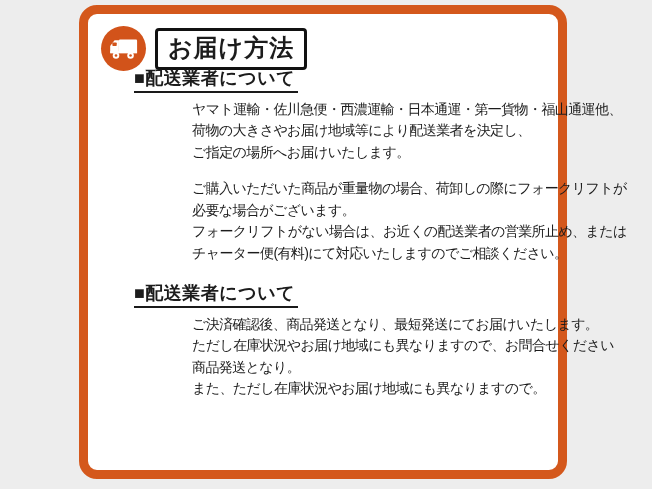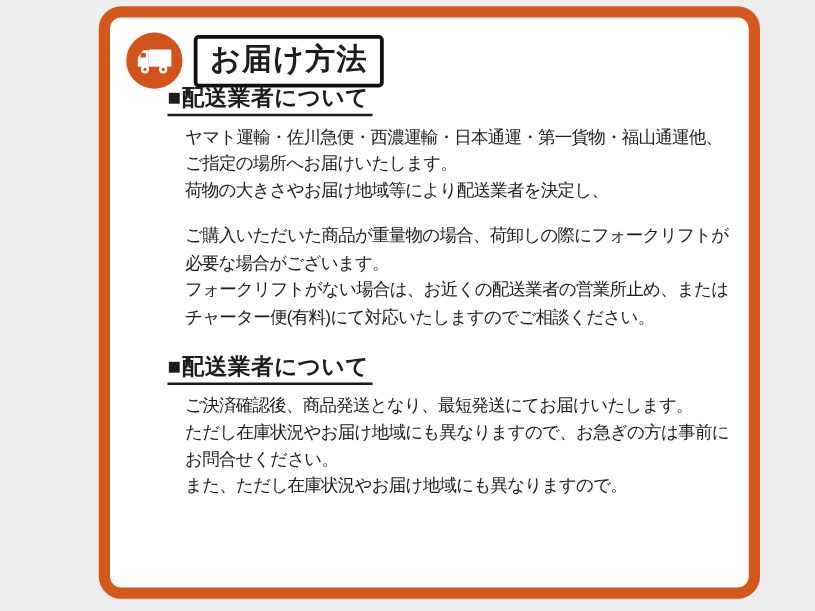--- a/index.html
+++ b/index.html
@@ -13,21 +13,21 @@
     width:652px; height:489px;
     background: var(--page-bg);
     font-family: "Liberation Sans", "DejaVu Sans", sans-serif;
     color: var(--text);
     overflow:hidden;
     position:relative;
   }
   .panel{
     position:absolute;
     left:79px; top:5px;
-    width:529px; height:474px;
+    width:488px; height:474px;
     background:#ffffff;
     border:9px solid var(--accent);
     border-radius:18px;
   }
   .panel-header{
     display:flex;
     align-items:center;
     margin:12px 0 0 13px;
     gap:9px;
   }
@@ -63,21 +63,21 @@
     border-bottom:2px solid #1a1a1a;
     padding:0 3px 1px 0;
     line-height:1.25;
   }
   .section-body{
     margin:6px 0 0 14px;
     font-size:14px;
     line-height:21.5px;
     letter-spacing:-0.6px;
   }
-  .body-line{ white-space:nowrap; }
+  .body-line{ white-space:nowrap;margin-left:44px; }
 </style>
 </head>
 <body>
 
 <div class="panel">
 
   <div class="panel-header">
     <div class="truck-badge">
       <svg width="32" height="24" viewBox="0 0 44 32" aria-hidden="true">
         <rect x="15" y="3" width="25" height="18" rx="1.5" fill="#ffffff"></rect>
@@ -92,38 +92,38 @@
     </div>
     <div class="title-box">お届け方法</div>
   </div>
 
   <div class="sections">
 
     <div class="section">
       <div class="section-title">■配送業者について</div>
       <div class="section-body">
           <div class="body-line">ヤマト運輸・佐川急便・西濃運輸・日本通運・第一貨物・福山通運他、</div>
+          <div class="body-line">荷物の大きさやお届け地域等により配送業者を決定し、</div>
           <div class="body-line">ご指定の場所へお届けいたします。</div>
-          <div class="body-line">荷物の大きさやお届け地域等により配送業者を決定し、</div>
         </div>
     </div>
 
     <div class="section">
       <div class="section-body">
           <div class="body-line">ご購入いただいた商品が重量物の場合、荷卸しの際にフォークリフトが</div>
           <div class="body-line">必要な場合がございます。</div>
           <div class="body-line">フォークリフトがない場合は、お近くの配送業者の営業所止め、または</div>
           <div class="body-line">チャーター便(有料)にて対応いたしますのでご相談ください。</div>
         </div>
     </div>
 
     <div class="section">
       <div class="section-title">■配送業者について</div>
       <div class="section-body">
           <div class="body-line">ご決済確認後、商品発送となり、最短発送にてお届けいたします。</div>
-          <div class="body-line">ただし在庫状況やお届け地域にも異なりますので、お急ぎの方は事前に</div>
-          <div class="body-line">お問合せください。</div>
+          <div class="body-line">ただし在庫状況やお届け地域にも異なりますので、お問合せください</div>
+          <div class="body-line">商品発送となり。</div>
           <div class="body-line">また、ただし在庫状況やお届け地域にも異なりますので。</div>
         </div>
     </div>
 
   </div>
 </div>
 
 </body></html>

